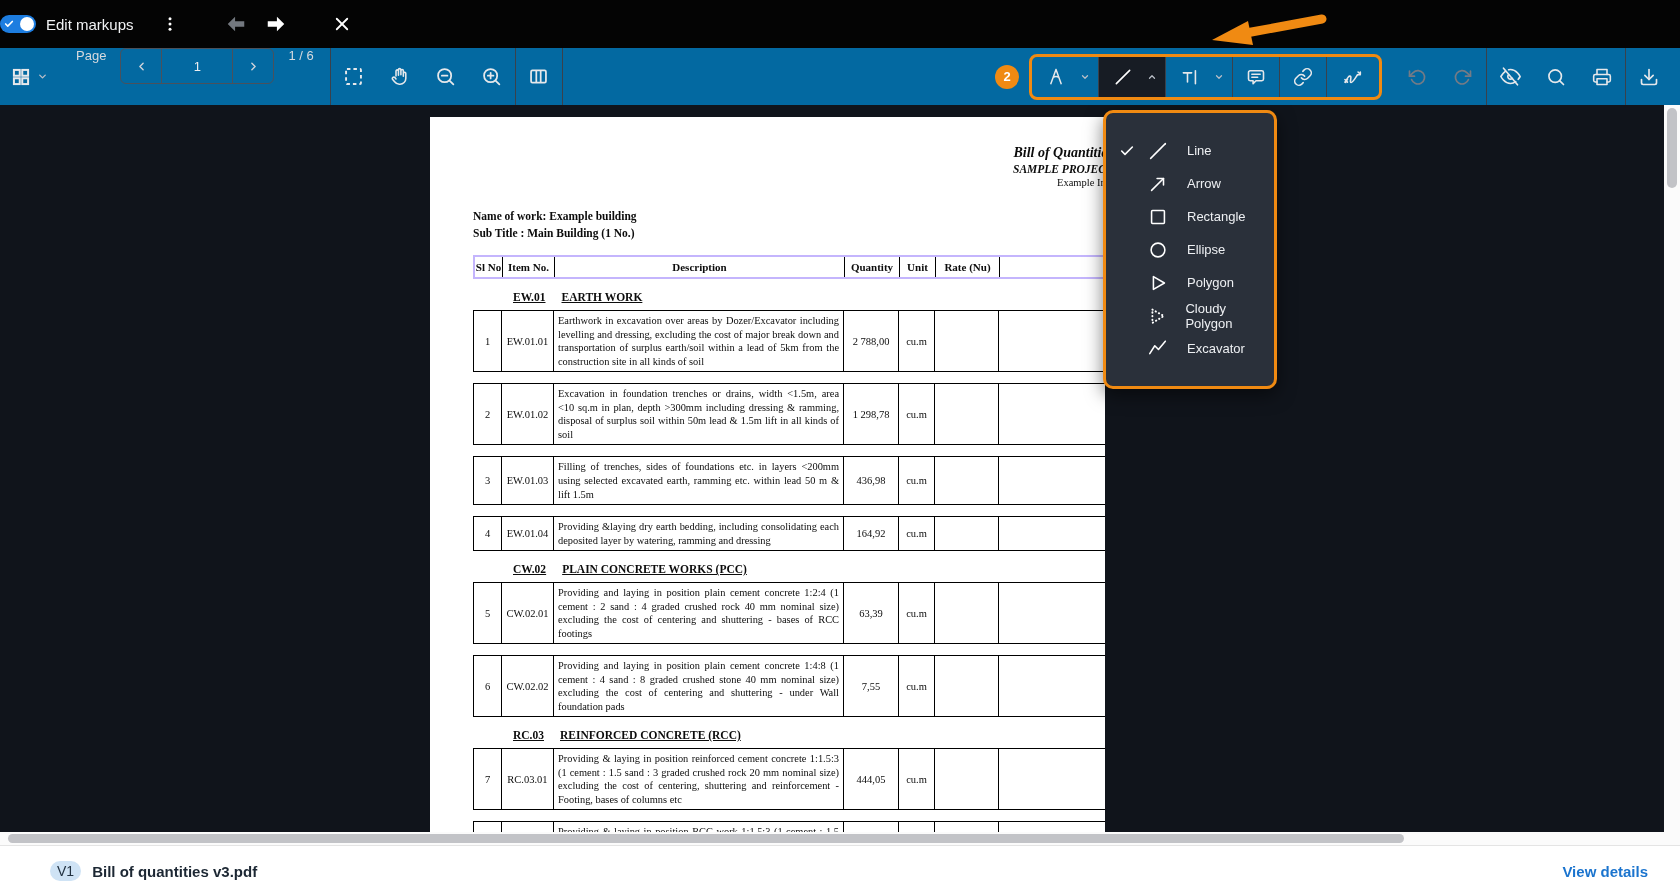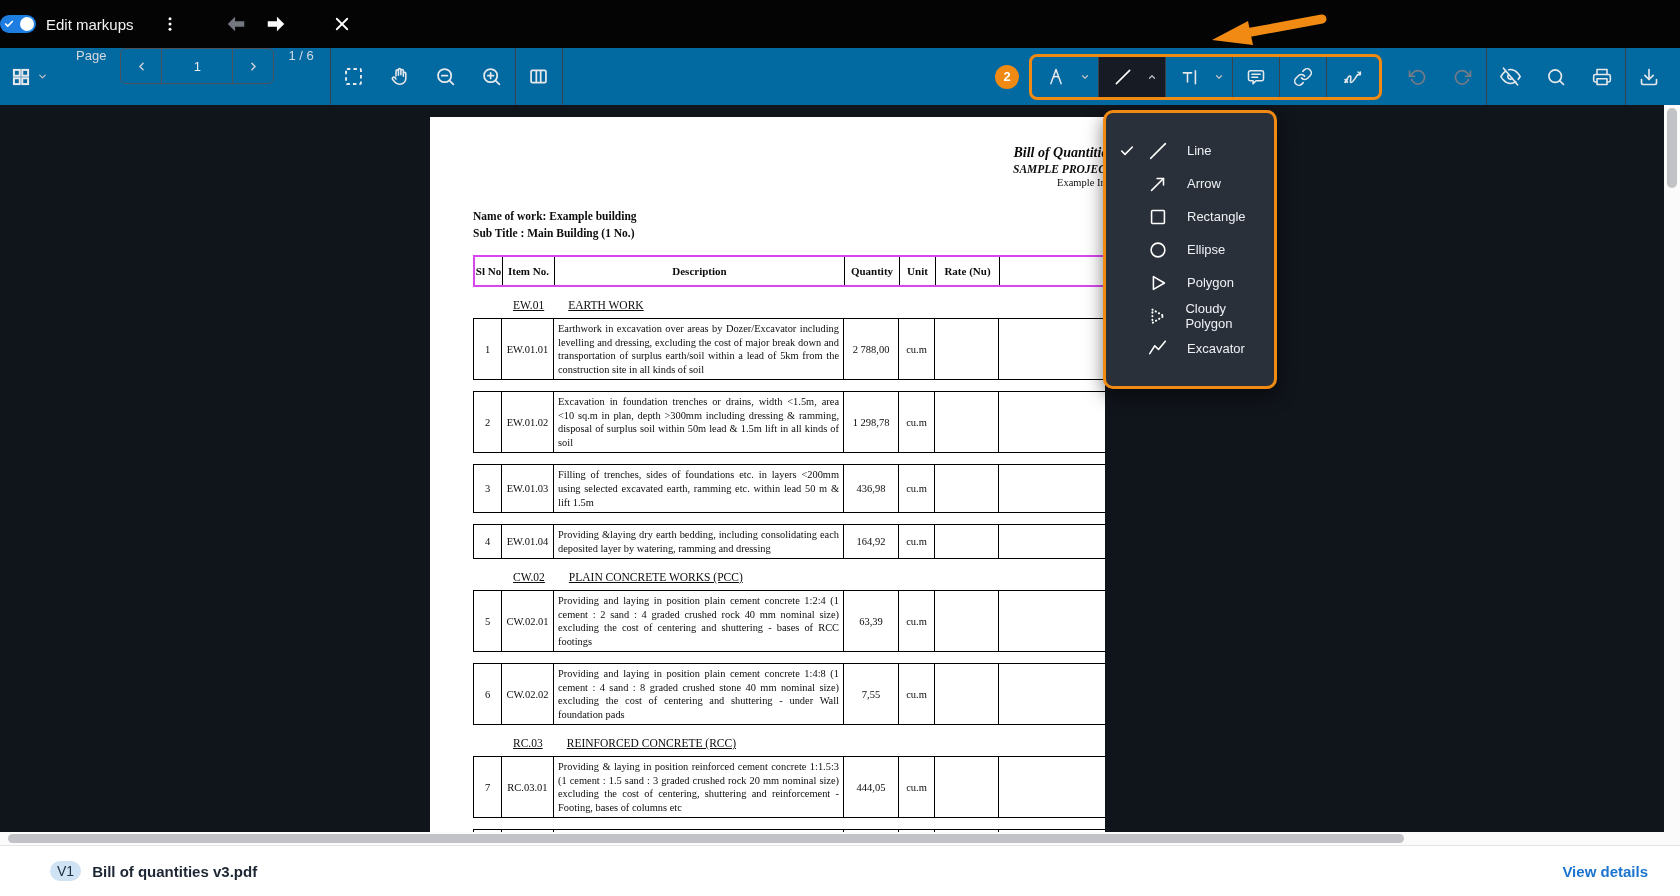--- a/index.html
+++ b/index.html
@@ -43,24 +43,24 @@
   .doc-area{position:absolute;top:105px;left:0;width:1680px;height:740px;background:#10141b;overflow:hidden}
   .page{position:absolute;left:430px;top:12px;width:675px;height:980px;background:#fff;overflow:hidden;
     font-family:"Liberation Serif",serif;color:#0c0c0c}
   .doc-head{width:640px;margin-left:43px;text-align:right;padding-top:28px}
   .doc-title{font-size:14px;font-weight:bold;font-style:italic}
   .doc-sub{font-size:11.5px;font-weight:bold;font-style:italic;margin-top:2px}
   .doc-co{font-size:10.5px;margin-top:2px}
   .doc-meta{margin:20px 0 0 43px;font-size:11.5px;font-weight:bold;line-height:1.45}
   .bq{margin:14px 0 0 43px;width:700px}
   .grid-row{display:grid;grid-template-columns:28px 52px 290px 55px 36px 64px 175px}
-  .bq-head{border:2px solid #d946ef;height:32px}
+  .bq-head{border:2px solid #c4b5fd;height:24px}
   .bq-head .hc{display:flex;align-items:center;justify-content:center;font-weight:bold;font-size:11px;border-right:1px solid #000}
   .bq-head .hc:last-child{border-right:none}
-  .sec{display:flex;gap:24px;font-size:11.5px;font-weight:normal;margin:12px 0 7px 40px}
+  .sec{display:flex;gap:16px;font-size:11.5px;font-weight:bold;margin:12px 0 7px 40px}
   .sec span{text-decoration:underline}
   .bq-row{border:1px solid #000;margin-bottom:11px}
   .bq-row .c{border-right:1px solid #000;display:flex;align-items:center;justify-content:center;font-size:10.5px}
   .bq-row .c:last-child{border-right:none}
   .bq-row .cd{border-right:1px solid #000;font-size:10.4px;line-height:1.3;text-align:justify;padding:3px 4px 3px 4px;display:block}
 
   
   .hscroll{position:absolute;left:0;bottom:0;width:1664px;height:13px;background:#fbfbfb}
   .hscroll .thumb{position:absolute;left:8px;top:2px;width:1396px;height:9px;border-radius:5px;background:#c2c3c7;cursor:pointer}
   .vscroll{position:absolute;right:0;top:0;width:16px;height:740px;background:#fbfbfb}

